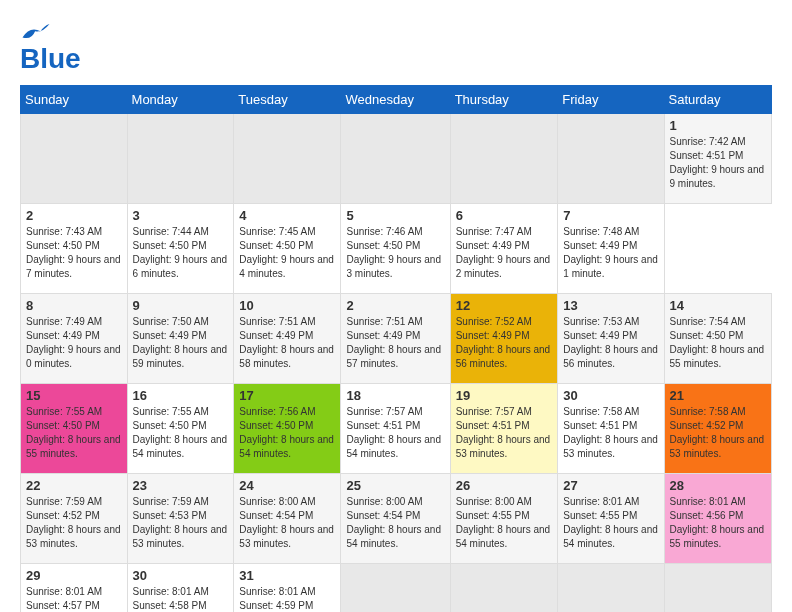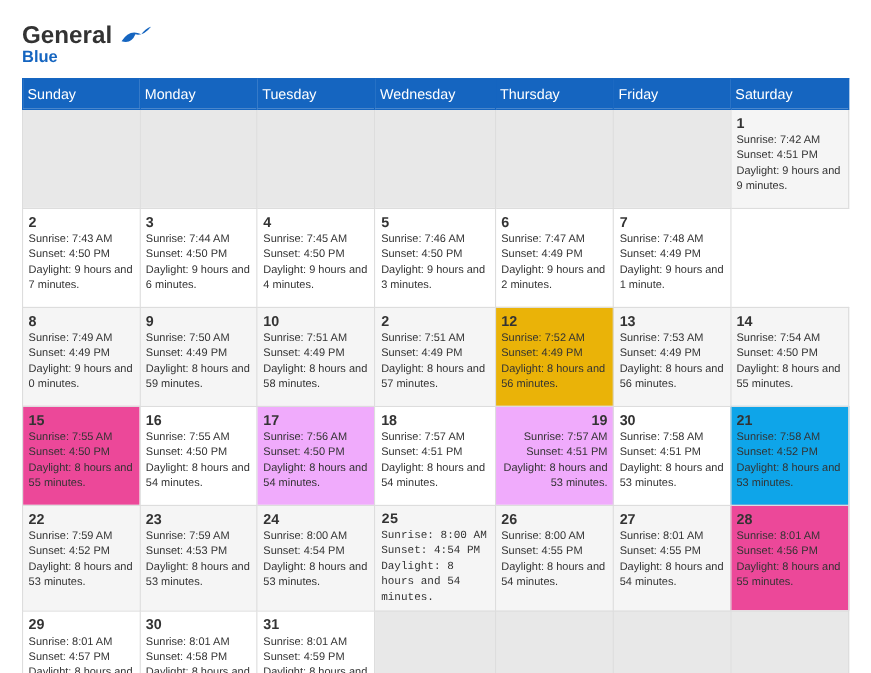--- a/index.html
+++ b/index.html
@@ -91,26 +91,25 @@
     }
   </style>
 </head>
 <body>
 
 <div class="header-area">
   <div class="logo">
     <div class="logo-row">
       <div>
         <div style="font-size:22px;font-weight:bold;color:#333;line-height:1.1;">
-          <span style="color:#333;">General</span>
           <svg class="logo-icon" viewBox="0 0 30 20" style="display:inline;vertical-align:middle;width:28px;height:18px;">
             <path d="M0,15 Q8,2 20,8 Q24,2 30,0 Q22,10 14,8 Q10,18 0,15Z" fill="#1565c0"></path>
           </svg>
         </div>
-        <div style="font-size:15px;font-weight:bold;color:#1565c0;line-height:1.1;">Blue</div>
+        <div style="font-size:28px;font-weight:bold;color:#1565c0;line-height:1.1;">Blue</div>
       </div>
     </div>
   </div>
   <div class="title-area">
     <div class="month-title"></div>
     <div class="location"></div>
   </div>
 </div>
 
 <table>
@@ -196,67 +195,67 @@
       </tr>
       <tr>
         <td style="background-color: #ec4899;">
           <span class="day-num">15</span>
           <div class="day-info">Sunrise: 7:55 AM<br>Sunset: 4:50 PM<br>Daylight: 8 hours and 55 minutes.</div>
         </td>
         <td style="background-color: rgb(255, 255, 255);">
           <span class="day-num">16</span>
           <div class="day-info">Sunrise: 7:55 AM<br>Sunset: 4:50 PM<br>Daylight: 8 hours and 54 minutes.</div>
         </td>
-        <td style="background-color: #f0abfc; margin-top: 31px;">
+        <td style="background-color: #84cc16; margin-top: 31px;">
           <span class="day-num">17</span>
           <div class="day-info">Sunrise: 7:56 AM<br>Sunset: 4:50 PM<br>Daylight: 8 hours and 54 minutes.</div>
         </td>
         <td style="background-color: rgb(255, 255, 255); margin-top: 38px;">
           <span class="day-num">18</span>
           <div class="day-info">Sunrise: 7:57 AM<br>Sunset: 4:51 PM<br>Daylight: 8 hours and 54 minutes.</div>
         </td>
-        <td style="background-color: #f0abfc; text-align: right;">
+        <td style="background-color: #fef9c3;">
           <span class="day-num">19</span>
           <div class="day-info">Sunrise: 7:57 AM<br>Sunset: 4:51 PM<br>Daylight: 8 hours and 53 minutes.</div>
         </td>
         <td style="background-color: rgb(255, 255, 255);">
           <span class="day-num">30</span>
           <div class="day-info">Sunrise: 7:58 AM<br>Sunset: 4:51 PM<br>Daylight: 8 hours and 53 minutes.</div>
         </td>
-        <td style="background-color: #0ea5e9; margin-left: 37px;">
+        <td style="background-color: #f97316; margin-left: 37px;">
           <span class="day-num">21</span>
           <div class="day-info">Sunrise: 7:58 AM<br>Sunset: 4:52 PM<br>Daylight: 8 hours and 53 minutes.</div>
         </td>
       </tr>
       <tr>
         <td style="background-color: rgb(245, 245, 245);">
           <span class="day-num">22</span>
           <div class="day-info">Sunrise: 7:59 AM<br>Sunset: 4:52 PM<br>Daylight: 8 hours and 53 minutes.</div>
         </td>
         <td style="background-color: rgb(245, 245, 245); margin-left: 36px;">
           <span class="day-num">23</span>
           <div class="day-info">Sunrise: 7:59 AM<br>Sunset: 4:53 PM<br>Daylight: 8 hours and 53 minutes.</div>
         </td>
         <td style="background-color: rgb(245, 245, 245);">
           <span class="day-num">24</span>
           <div class="day-info">Sunrise: 8:00 AM<br>Sunset: 4:54 PM<br>Daylight: 8 hours and 53 minutes.</div>
         </td>
-        <td style="background-color: rgb(245, 245, 245); font-family: Liberation Mono, monospace;">
+        <td style="background-color: rgb(245, 245, 245);">
           <span class="day-num">25</span>
           <div class="day-info">Sunrise: 8:00 AM<br>Sunset: 4:54 PM<br>Daylight: 8 hours and 54 minutes.</div>
         </td>
         <td style="background-color: rgb(245, 245, 245);">
           <span class="day-num">26</span>
           <div class="day-info">Sunrise: 8:00 AM<br>Sunset: 4:55 PM<br>Daylight: 8 hours and 54 minutes.</div>
         </td>
         <td style="background-color: rgb(245, 245, 245);">
           <span class="day-num">27</span>
           <div class="day-info">Sunrise: 8:01 AM<br>Sunset: 4:55 PM<br>Daylight: 8 hours and 54 minutes.</div>
         </td>
-        <td style="background-color: #ec4899;">
+        <td style="background-color: #f9a8d4;">
           <span class="day-num">28</span>
           <div class="day-info">Sunrise: 8:01 AM<br>Sunset: 4:56 PM<br>Daylight: 8 hours and 55 minutes.</div>
         </td>
       </tr>
       <tr>
         <td style="background-color: rgb(255, 255, 255);">
           <span class="day-num">29</span>
           <div class="day-info">Sunrise: 8:01 AM<br>Sunset: 4:57 PM<br>Daylight: 8 hours and 55 minutes.</div>
         </td>
         <td style="background-color: rgb(255, 255, 255);">

